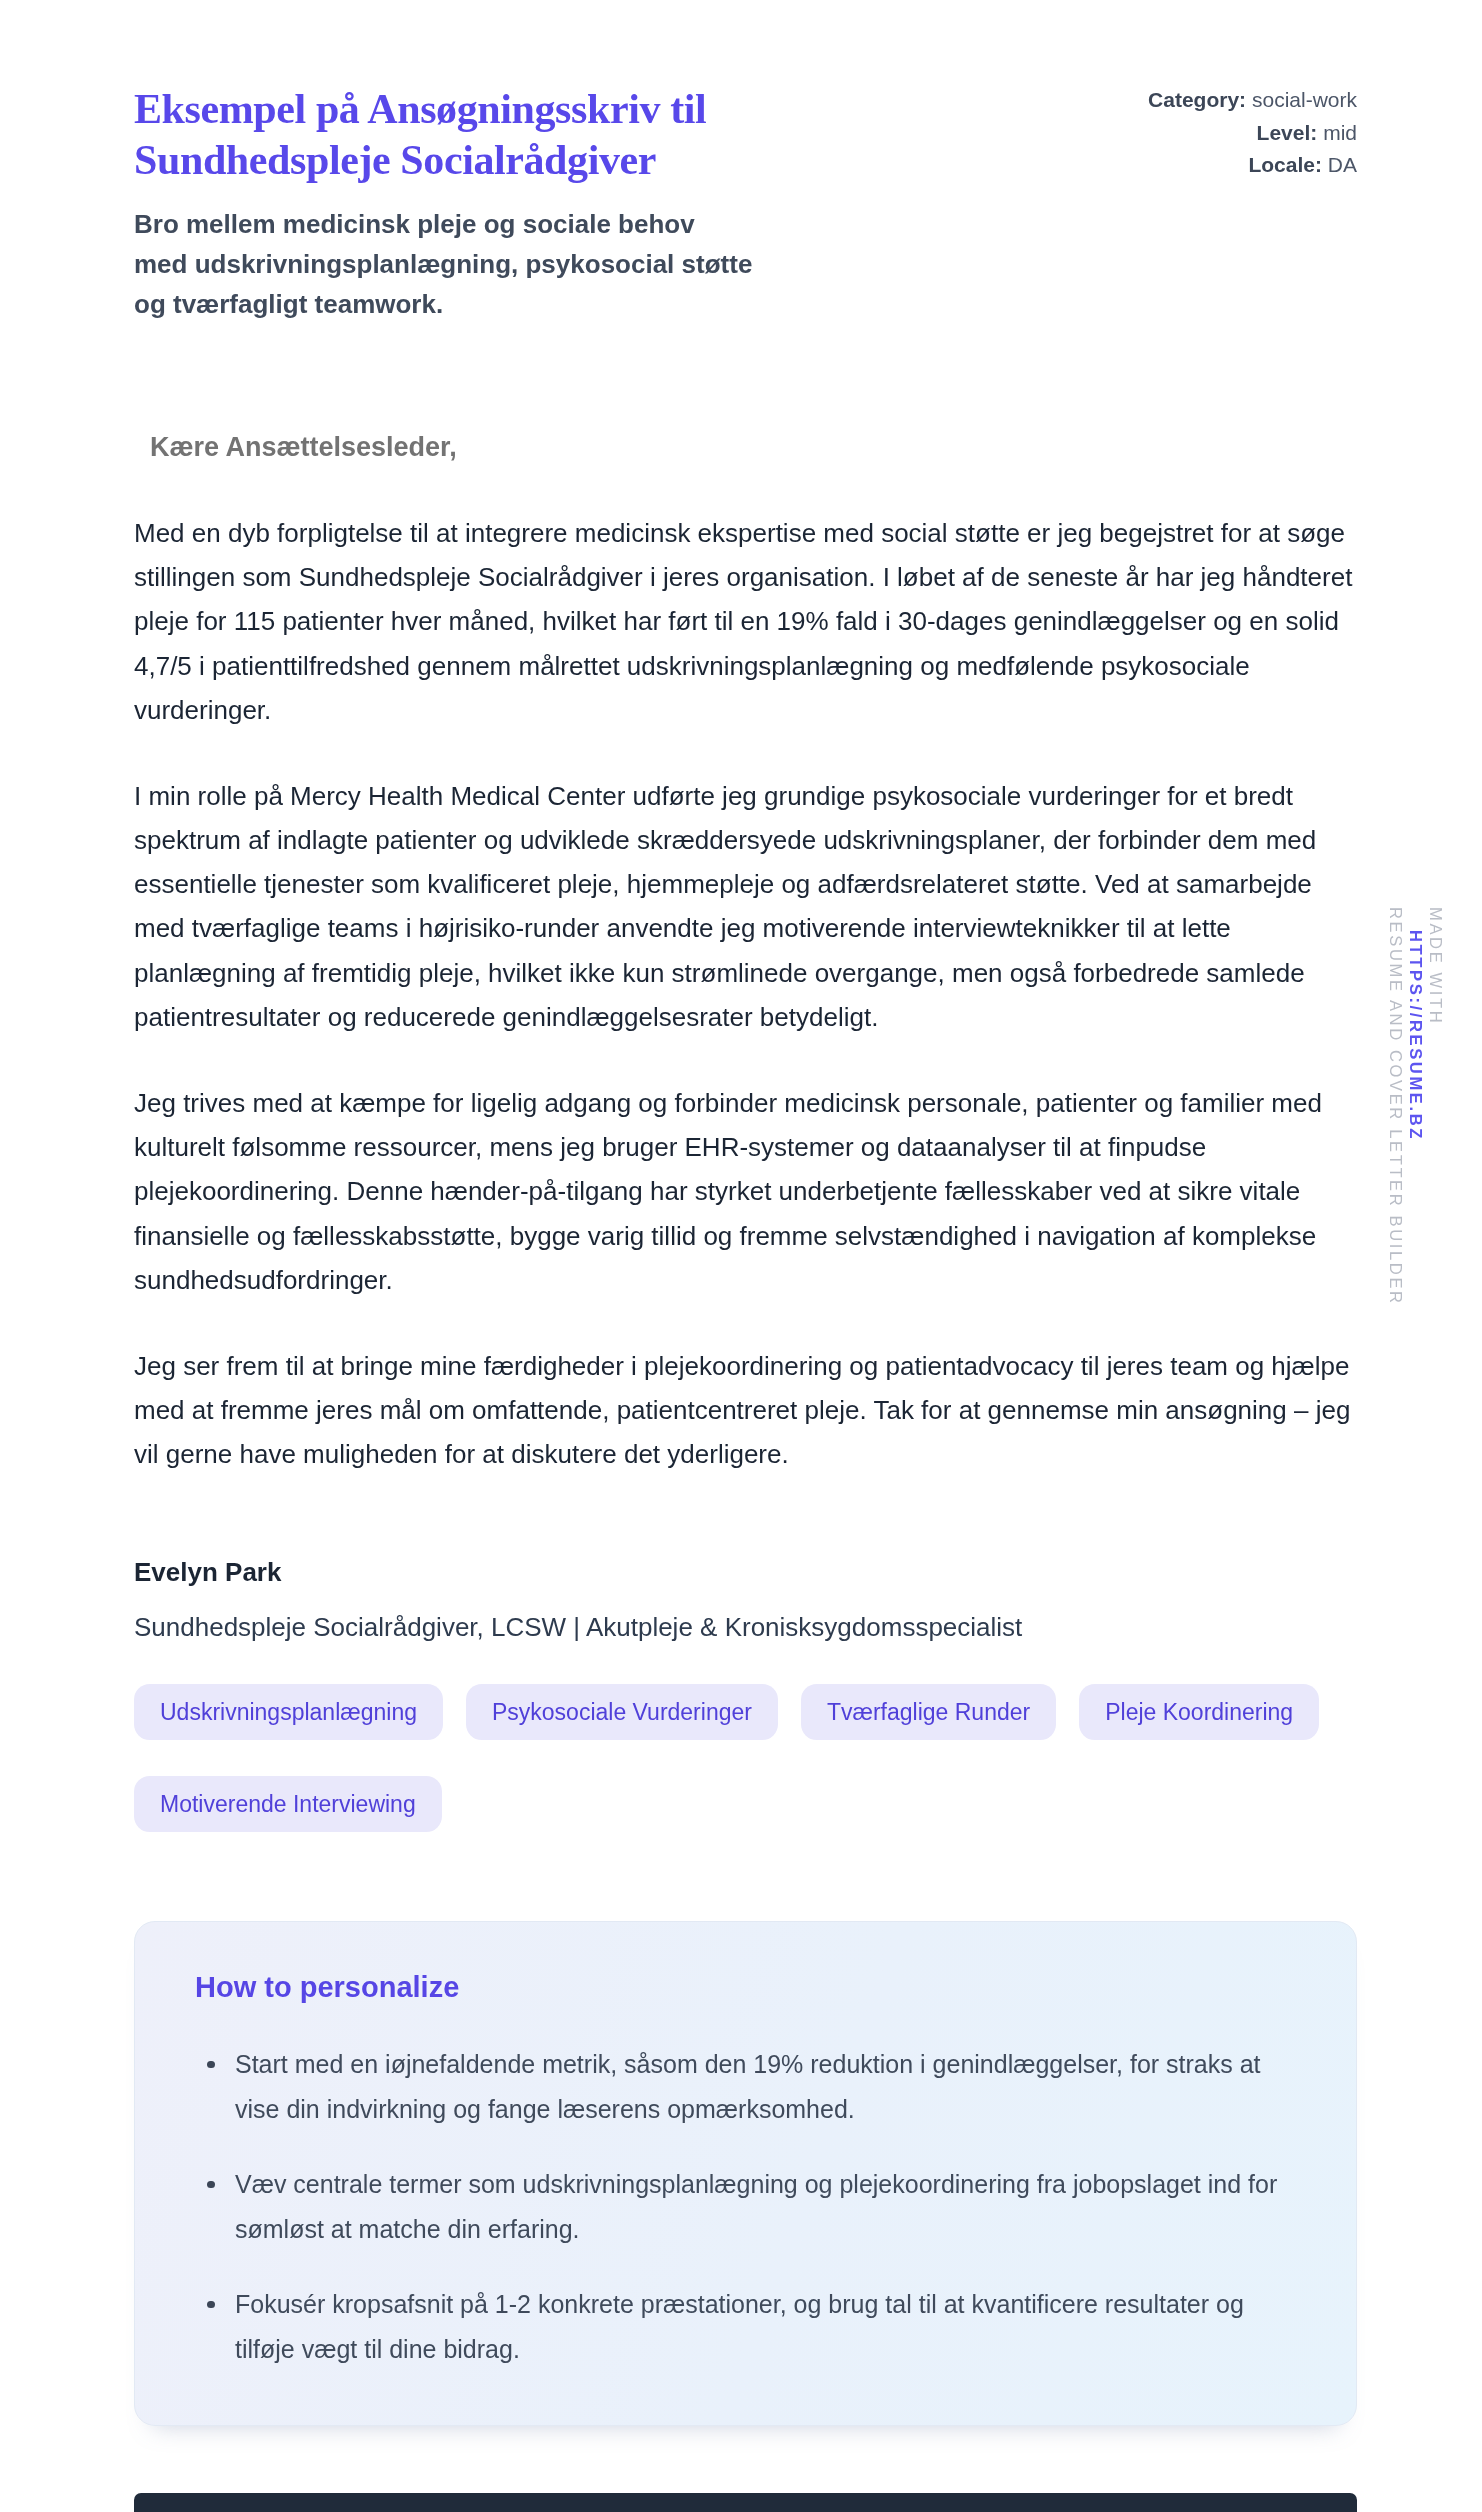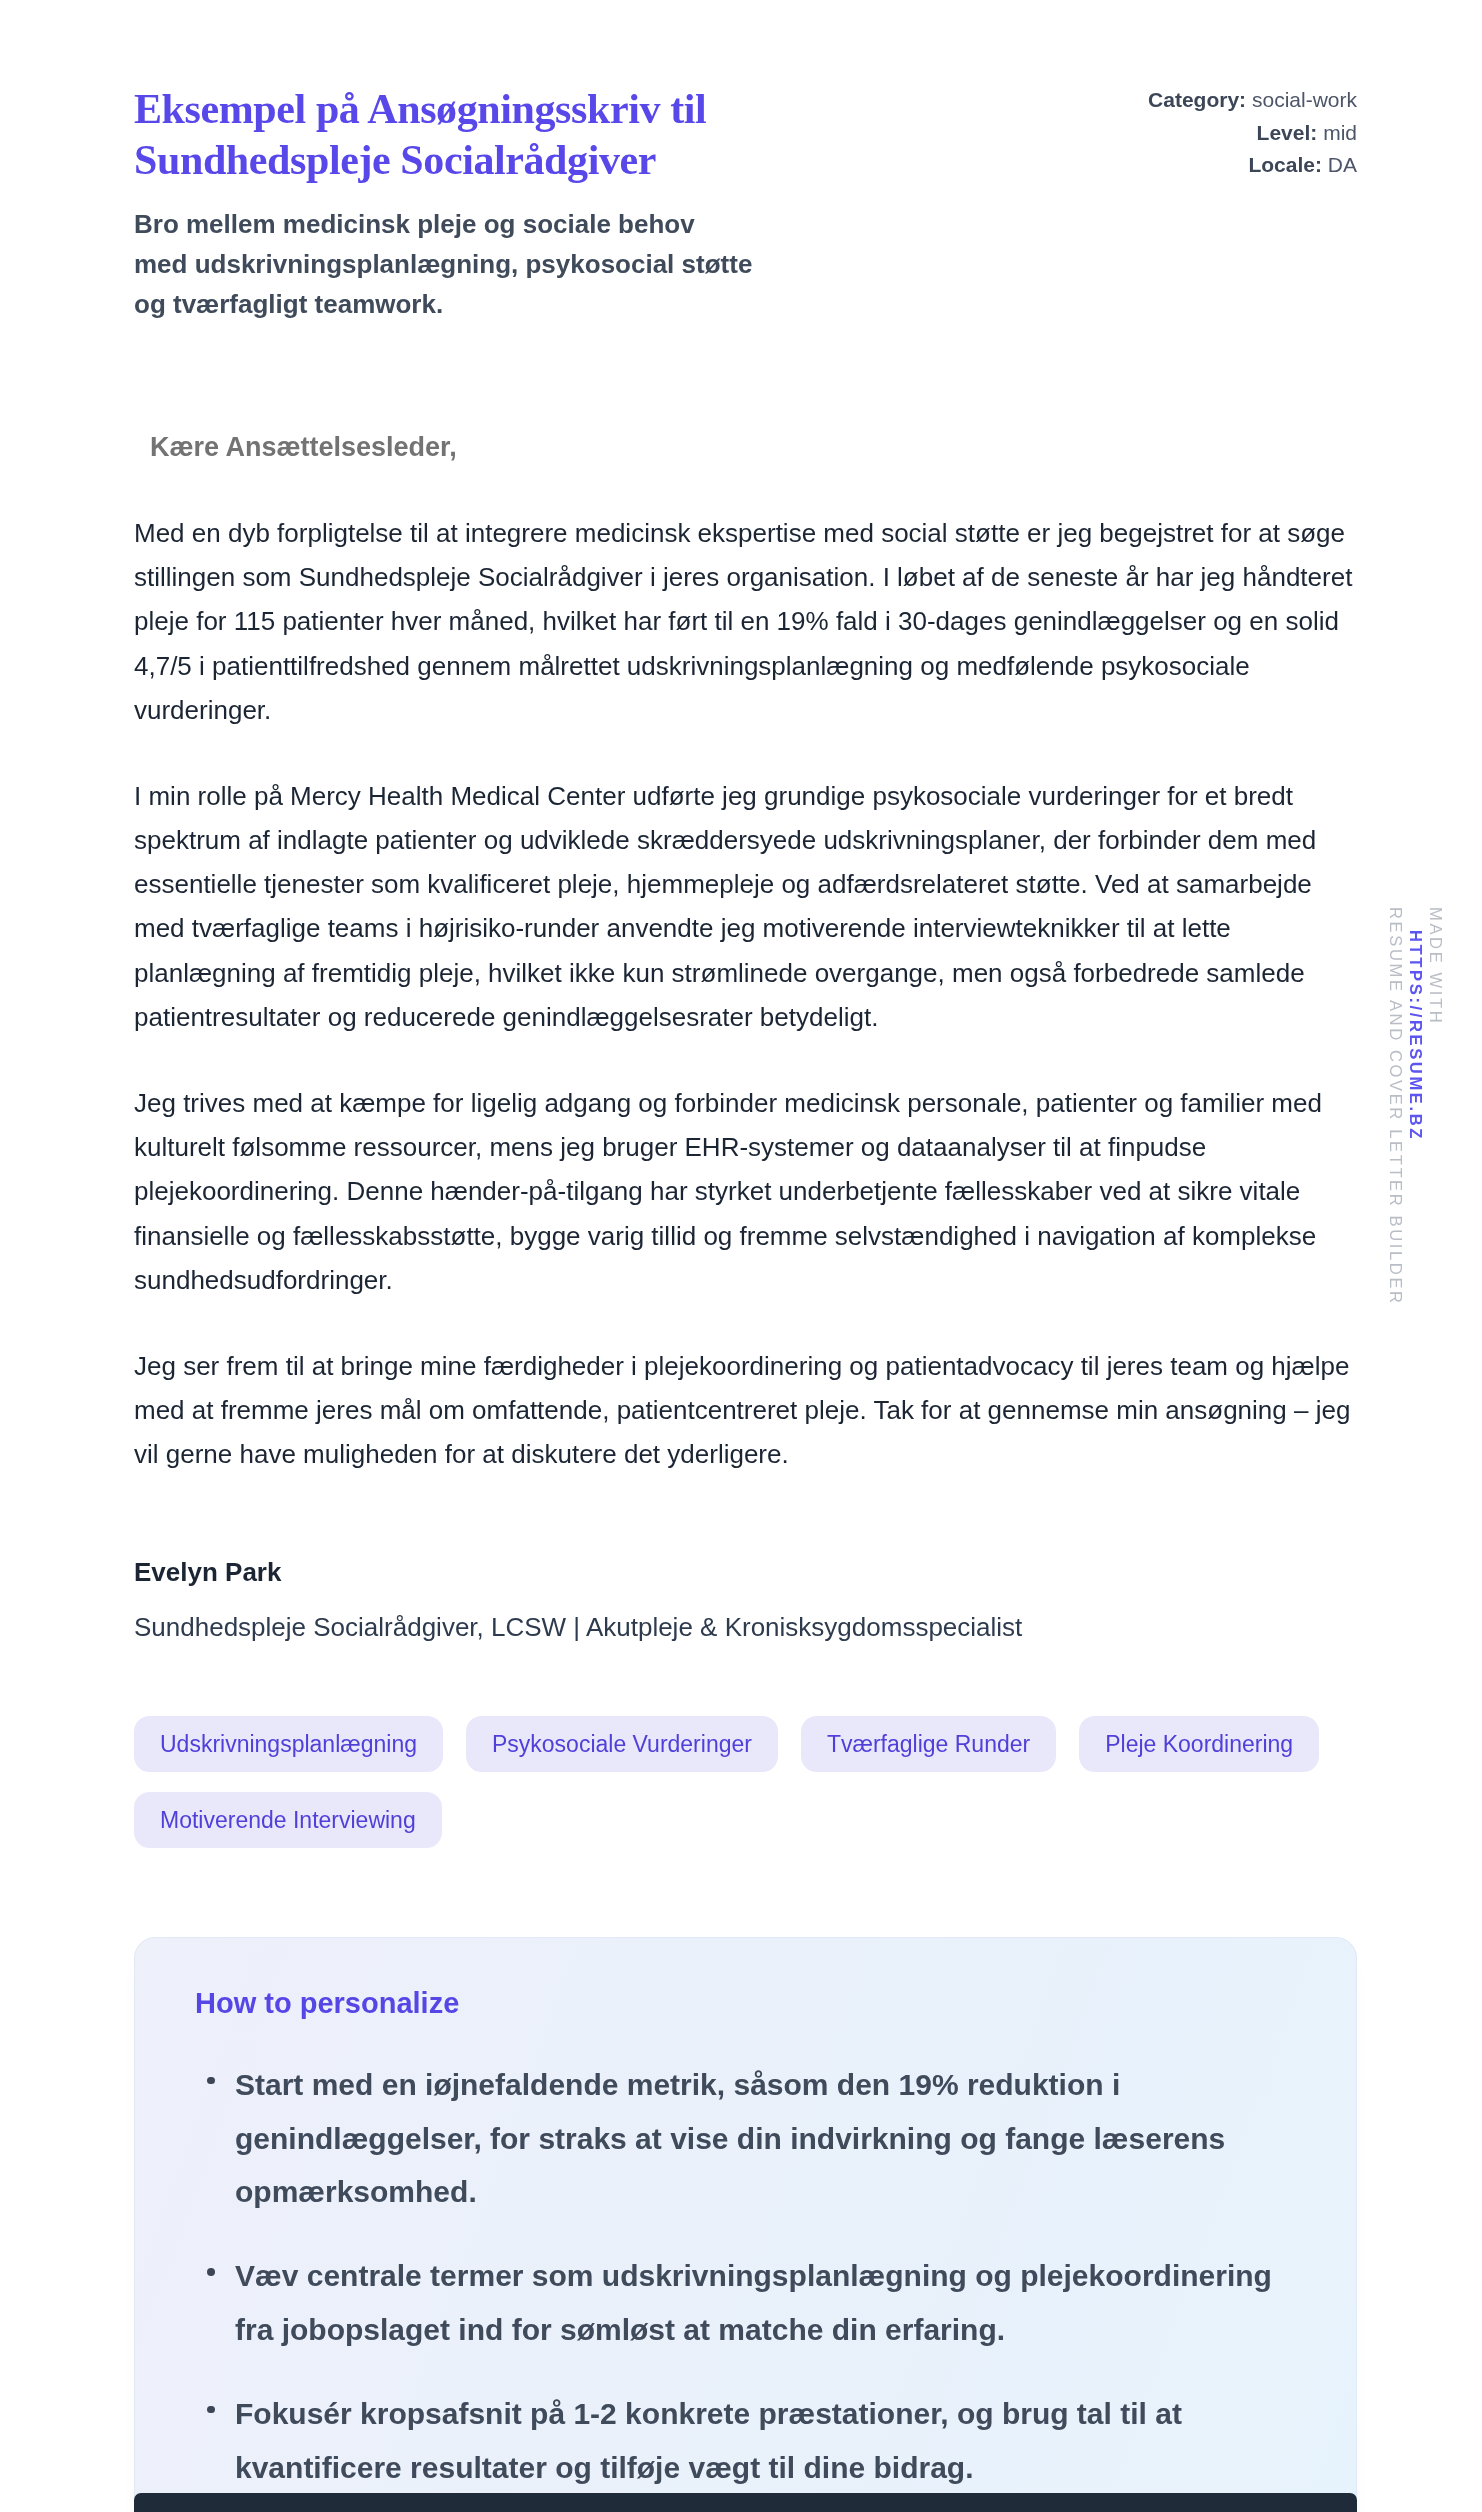--- a/index.html
+++ b/index.html
@@ -74,24 +74,24 @@
     color: #1b2534;
   }
   .sig-role {
     margin: 24.4px 0 0;
     font-size: 26px;
     color: #2e3b4e;
   }
 
   
   .tags {
-    margin-top: 73px;
+    margin-top: 41px;
     display: flex;
     flex-wrap: wrap;
-    gap: 20px 23px;
+    gap: 36px 23px;
     max-width: 1223px;
   }
   .tag {
     display: inline-block;
     background: #e9e8fb;
     color: #5040d9;
     font-size: 23px;
     font-weight: 500;
     line-height: 1;
     padding: 16.6px 26px;
@@ -115,25 +115,24 @@
     color: #5646e5;
   }
   .personalize ul {
     list-style: none;
     margin: 38px 0 0;
     padding: 0;
   }
   .personalize li {
     position: relative;
     padding-left: 40px;
-    font-size: 30px;
+    font-size: 25px;
     line-height: 1.78;
     color: #3f4a5b;
     max-width: 1143px;
-    font-weight: bold;
   }
   .personalize li + li { margin-top: 31px; }
   .personalize li::before {
     content: "";
     position: absolute;
     left: 12.2px;
     top: 18.3px;
     width: 7.9px;
     height: 7.9px;
     border-radius: 50%;

